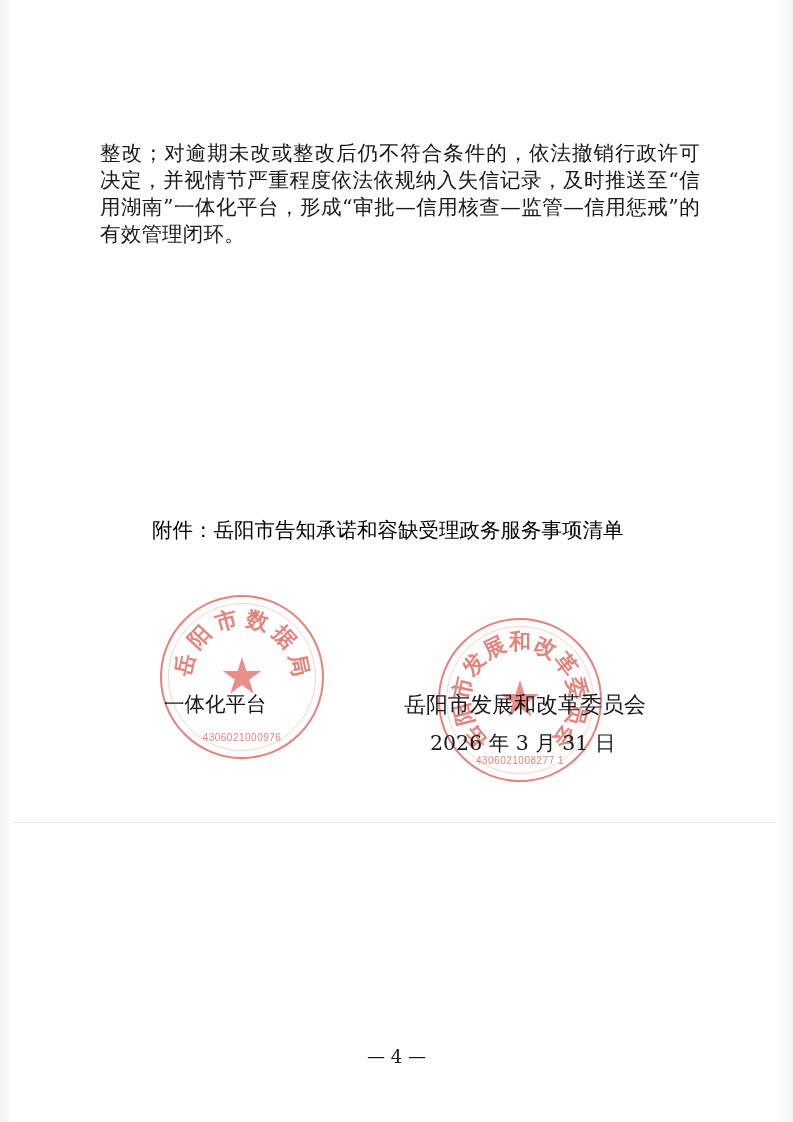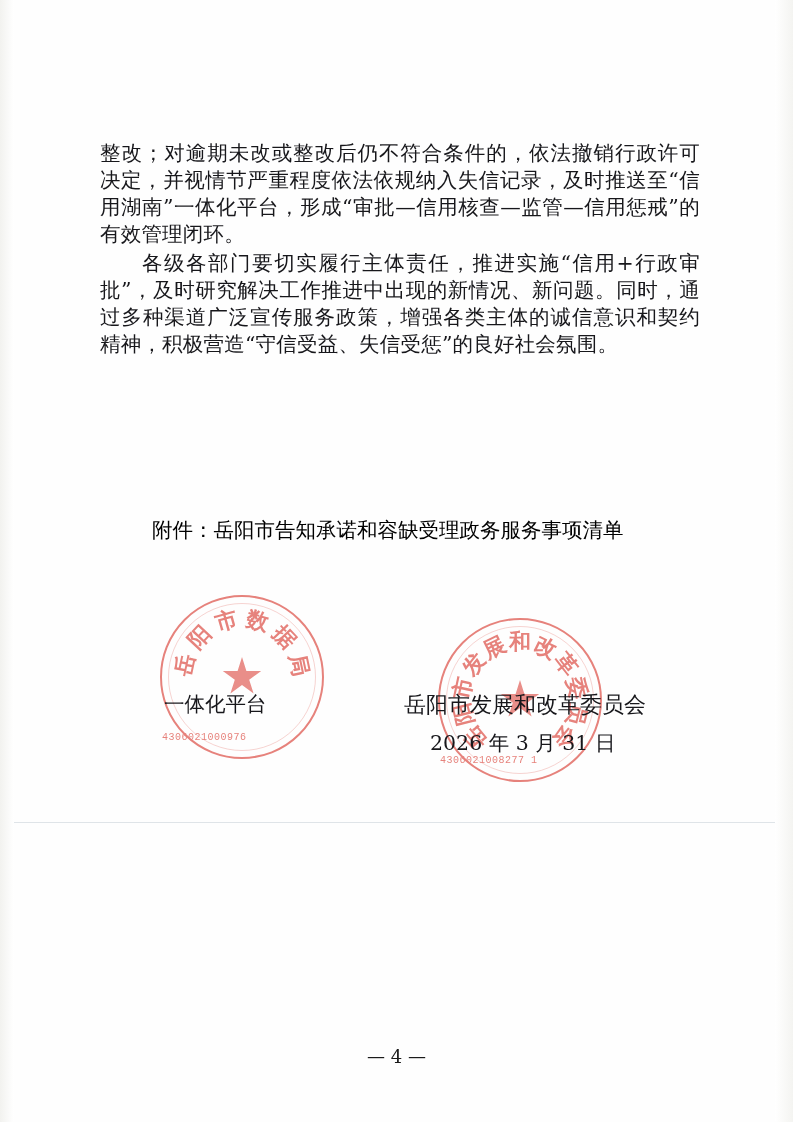--- a/index.html
+++ b/index.html
@@ -143,21 +143,22 @@
     color: #e2675f;
     font-size: 22px;
     transform-origin: 0 0;
     white-space: nowrap;
   }
   .seal .seal-number {
     position: absolute;
     left: 0;
     right: 0;
     bottom: 14px;
-    font-family: Liberation Mono, monospace;
+    text-align: center;
+    font-family: Liberation Sans, sans-serif;
     font-size: 10px;
     letter-spacing: 0.5px;
     color: #e2675f;
   }
 
   #seal-data { left: 160px; top: 5px; width: 160px; height: 160px; }
   #seal-dev  { left: 438px; top: 28px; width: 160px; height: 160px; }
 
   
   .fold-line {
@@ -180,21 +181,20 @@
     font-family: "DejaVu Serif", "Liberation Serif", serif;
   }
 </style>
 </head>
 <body>
 
 <div class="page">
 
   <div class="body-text">
     <p class="para">整改；对逾期未改或整改后仍不符合条件的，依法撤销行政许可决定，并视情节严重程度依法依规纳入失信记录，及时推送至“信用湖南”一体化平台，形成“审批—信用核查—监管—信用惩戒”的有效管理闭环。</p>
-    <p class="para indent">各级各部门要切实履行主体责任，推进实施“信用+行政审批”，及时研究解决工作推进中出现的新情况、新问题。同时，通过多种渠道广泛宣传服务政策，增强各类主体的诚信意识和契约精神，积极营造“守信受益、失信受惩”的良好社会氛围。</p>
   </div>
 
   <div class="attachment">附件：岳阳市告知承诺和容缺受理政务服务事项清单</div>
 
   <div class="sign-block">
 
     <div class="seal" id="seal-data">
       <div class="ring-inner"></div>
       <div class="arc-text">
           <span style="transform: rotate(-168deg) translate(58px) rotate(90deg) translate(-50%, -50%);">岳</span>

